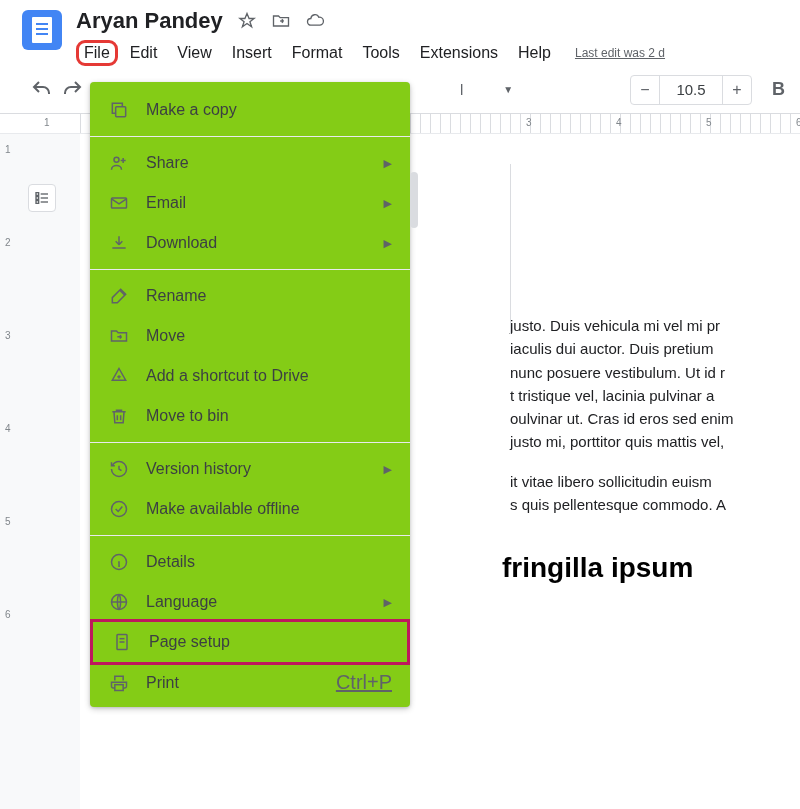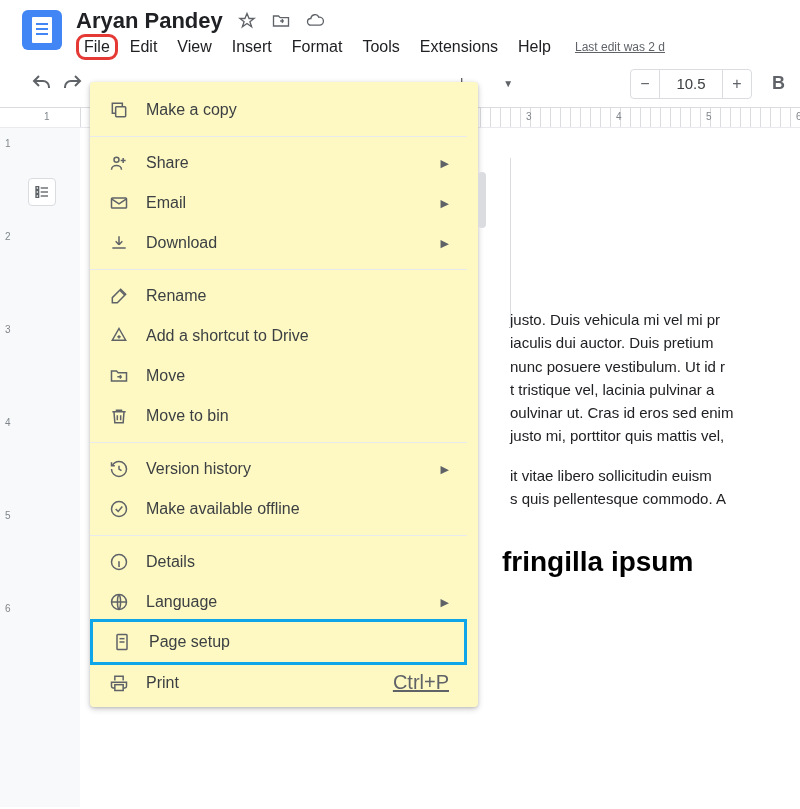--- a/index.html
+++ b/index.html
@@ -43,20 +43,21 @@
   height: 2px;
   background: #4285f4;
 }
 .docs-logo-inner::before { top: 6px; width: 12px; }
 .docs-logo-inner::after { top: 11px; width: 12px; box-shadow: 0 5px 0 #4285f4; }
 .title-area { flex: 1; }
 .title-row {
   display: flex;
   align-items: center;
   gap: 14px;
+  margin-bottom: 6px;
 }
 .doc-title {
   font-size: 22px;
   font-weight: 600;
   color: #202124;
 }
 .title-icn { width: 20px; height: 20px; color: #5f6368; }
 .menubar { display: flex; align-items: center; gap: 4px; }
 .menubar-item {
   padding: 4px 8px;
@@ -206,26 +207,26 @@
   margin-left: 422px;
   margin-top: 36px;
   white-space: nowrap;
 }
 
 
 .dropdown {
   position: absolute;
   top: 82px;
   left: 90px;
-  width: 388px;
-  background: #fef9c3;
+  width: 320px;
+  background: #84cc16;
   border-radius: 4px;
   box-shadow: 0 2px 6px rgba(0,0,0,0.2), 0 1px 3px rgba(0,0,0,0.12);
   z-index: 10;
-  padding: 8px 11px 4px 0;
+  padding: 8px 0 4px 0;
 }
 .dd-item {
   display: flex;
   align-items: center;
   padding: 9px 18px 9px 18px;
   font-size: 16px;
   color: #3c4043;
   cursor: pointer;
   position: relative;
   gap: 16px;
@@ -248,21 +249,21 @@
   color: #5f6368;
   font-size: 20px;
   text-decoration: underline;
 }
 .dd-sep {
   height: 1px;
   background: #e8eaed;
   margin: 6px 0;
 }
 .dd-highlight {
-  border: 3px solid #0ea5e9;
+  border: 3px solid #be185d;
   margin: -3px 0;
 }
 svg { display: block; }
 .menu-scrollbar {
   position: absolute;
   right: -8px;
   top: 90px;
   width: 8px;
   height: 56px;
   background: #dadce0;
@@ -442,35 +443,35 @@
           <path d="M14 4l6 6-10 10H4v-6z"></path>
           <path d="M13 5l6 6"></path>
         </svg>
       </span>
     <span class="dd-label">Rename</span>
   </div>
 
   <div class="dd-item">
     <span class="dd-icon">
         <svg viewBox="0 0 24 24" width="20" height="20" fill="none" stroke="currentColor" stroke-width="1.8">
+          <path d="M3 6h6l2 2h10v10H3z"></path>
+          <path d="M10 13h5m0 0l-2-2m2 2l-2 2"></path>
+        </svg>
+      </span>
+    <span class="dd-label">Move</span>
+  </div>
+
+  <div class="dd-item">
+    <span class="dd-icon">
+        <svg viewBox="0 0 24 24" width="20" height="20" fill="none" stroke="currentColor" stroke-width="1.8">
           <path d="M12 3l8 14H4z"></path>
           <path d="M12 11v4m-2-2h4"></path>
         </svg>
       </span>
     <span class="dd-label">Add a shortcut to Drive</span>
-  </div>
-
-  <div class="dd-item">
-    <span class="dd-icon">
-        <svg viewBox="0 0 24 24" width="20" height="20" fill="none" stroke="currentColor" stroke-width="1.8">
-          <path d="M3 6h6l2 2h10v10H3z"></path>
-          <path d="M10 13h5m0 0l-2-2m2 2l-2 2"></path>
-        </svg>
-      </span>
-    <span class="dd-label">Move</span>
   </div>
 
   <div class="dd-item">
     <span class="dd-icon">
         <svg viewBox="0 0 24 24" width="20" height="20" fill="none" stroke="currentColor" stroke-width="1.8">
           <path d="M4 7h16M9 7V5h6v2M6 7l1 13h10l1-13M10 11v6m4-6v6"></path>
         </svg>
       </span>
     <span class="dd-label">Move to bin</span>
   </div>

